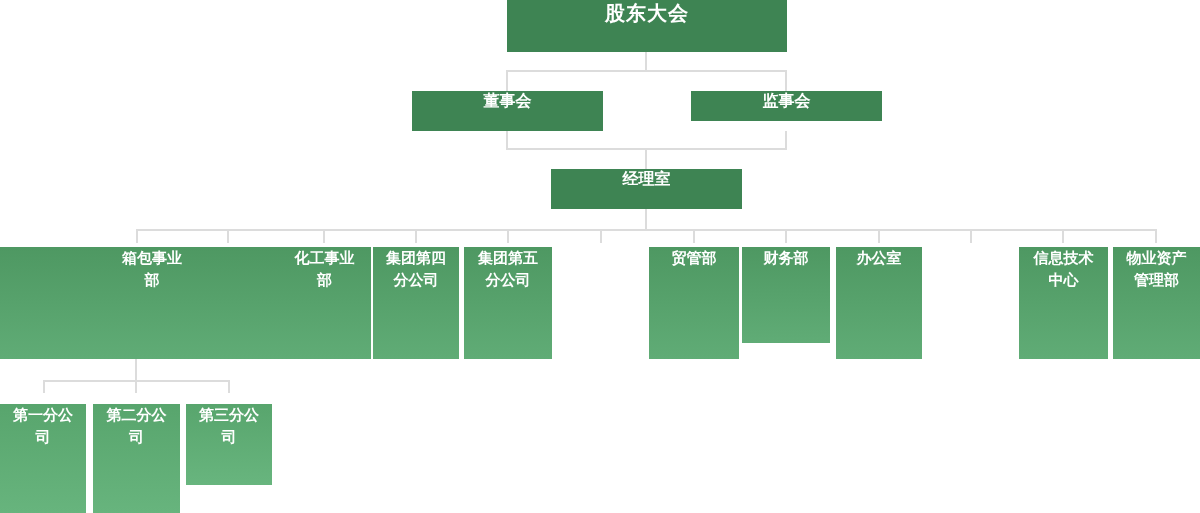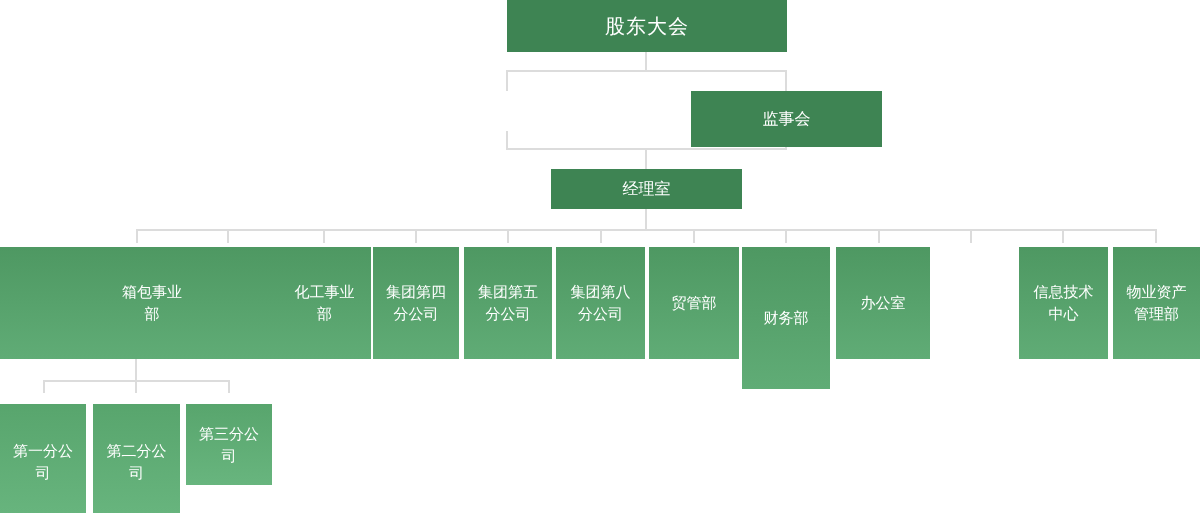--- a/index.html
+++ b/index.html
@@ -4,22 +4,22 @@
 <style>
   html,body{margin:0;padding:0;background:#ffffff;}
   .canvas{
     position:relative;width:1200px;height:513px;background:#ffffff;overflow:hidden;
     font-family:"Liberation Sans","DejaVu Sans",sans-serif;
   }
   
   .c{position:absolute;background:#dcdcdc;}
   
   .node{
-    position:absolute;display:flex;align-items:center;justify-content:center;
-    color:#ffffff;text-align:center;box-sizing:border-box;
+    position:absolute;display:flex;justify-content:center;
+    color:#ffffff;text-align:center;box-sizing:border-box;font-weight:bold;
   }
   .dark{background:#3e8453;}
   .mid{background:linear-gradient(180deg,#4e9862 0%,#60ac76 100%);}
   .light{background:linear-gradient(180deg,#58a56d 0%,#68b57e 100%);margin-top:6px;}
   .l1{font-size:20px;letter-spacing:1px;}
   .l2{font-size:16px;}
   .l4{font-size:15px;line-height:22px;}
   .lbl{display:inline-block;}
   .wrap{max-width:64px;word-break:break-all;}
 </style>
@@ -56,50 +56,50 @@
   <div class="c" style="left:135px;top:359px;width:2px;height:22px"></div>
   <div class="c" style="left:43px;top:380px;width:187px;height:2px"></div>
   <div class="c" style="left:43px;top:382px;width:2px;height:11px"></div>
   <div class="c" style="left:135px;top:382px;width:2px;height:11px"></div>
   <div class="c" style="left:228px;top:382px;width:2px;height:11px"></div>
 
   <div class="node dark l1" style="left:507px;top:0;width:280px;height:52px">
     <span class="lbl">股东大会</span>
   </div>
 
-  <div class="node dark l2" style="left:691px;top:91px;width:191px;height:56px">
+  <div class="node dark l2" style="left:412px;top:91px;width:191px;height:40px">
+    <span class="lbl">董事会</span>
+  </div>
+  <div class="node dark l2" style="left:691px;top:91px;width:191px;height:30px">
     <span class="lbl">监事会</span>
   </div>
 
   <div class="node dark l2" style="left:551px;top:169px;width:191px;height:40px">
     <span class="lbl">经理室</span>
   </div>
 
   <div class="node mid l4" style="left:0;top:247px;width:304px;height:112px">
     <span class="lbl wrap">箱包事业部</span>
   </div>
   <div class="node mid l4" style="left:278px;top:247px;width:93px;height:112px">
     <span class="lbl wrap">化工事业部</span>
   </div>
   <div class="node mid l4" style="left:373px;top:247px;width:86px;height:112px">
     <span class="lbl wrap">集团第四分公司</span>
   </div>
   <div class="node mid l4" style="left:464px;top:247px;width:88px;height:112px">
     <span class="lbl wrap">集团第五分公司</span>
   </div>
-  <div class="node mid l4" style="left:556px;top:247px;width:89px;height:112px">
-    <span class="lbl wrap">集团第八分公司</span>
-  </div>
   <div class="node mid l4" style="left:649px;top:247px;width:90px;height:112px">
     <span class="lbl wrap">贸管部</span>
   </div>
-  <div class="node mid l4" style="left:742px;top:247px;width:88px;height:142px">
+  <div class="node mid l4" style="left:742px;top:247px;width:88px;height:96px">
     <span class="lbl wrap">财务部</span>
   </div>
-  <div class="node mid l4" style="left:836px;top:247px;width:94px;height:112px">
+  <div class="node mid l4" style="left:836px;top:247px;width:86px;height:112px">
     <span class="lbl wrap">办公室</span>
   </div>
   <div class="node mid l4" style="left:1019px;top:247px;width:89px;height:112px">
     <span class="lbl wrap">信息技术中心</span>
   </div>
   <div class="node mid l4" style="left:1113px;top:247px;width:87px;height:112px">
     <span class="lbl wrap">物业资产管理部</span>
   </div>
 
   <div class="node light l4" style="left:0;top:398px;width:86px;height:115px">

